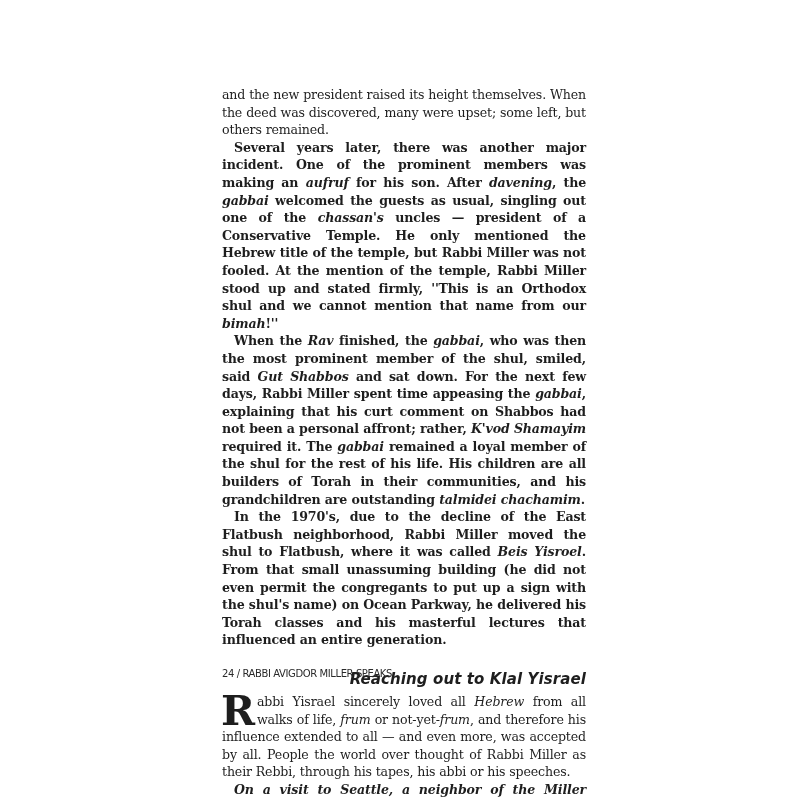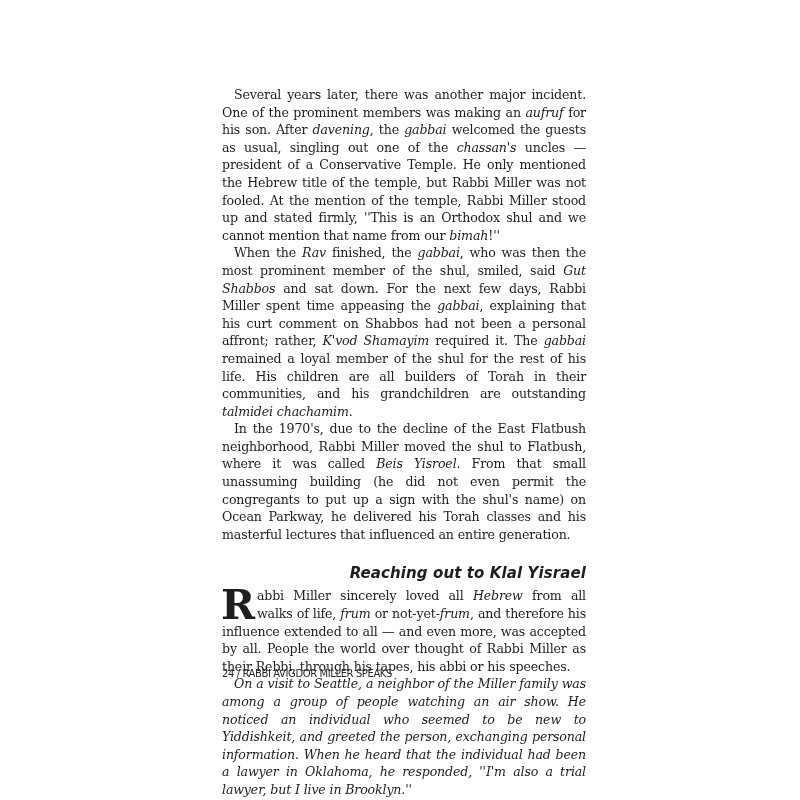--- a/index.html
+++ b/index.html
@@ -23,21 +23,21 @@
   }
   .para {
     margin: 0;
     font-size: 12.6px;
     line-height: 17.6px;
     text-align: justify;
     hyphens: auto;
     letter-spacing: -0.15px;
     word-spacing: 0px;
   }
-  .para.indent { text-indent: 12px; }
+  .para.indent { text-indent: 12px; font-weight: bold; }
   .para.italic { font-style: italic; }
   .section-heading {
     margin: 20px 0 4px 0;
     text-align: right;
     font-family: "DejaVu Sans", "Liberation Sans", sans-serif;
     font-weight: bold;
     font-style: italic;
     font-size: 15px;
     letter-spacing: 0.1px;
     line-height: 20px;
@@ -60,28 +60,29 @@
     font-size: 10px;
     letter-spacing: -0.4px;
     color: #2a2a2a;
   }
 </style>
 </head>
 <body>
 
 <div class="page">
   <div id="before">
+      <p class="para"><span>and the new president raised its height themselves. When the deed was discovered, many were upset; some left, but others remained.</span></p>
       <p class="para indent"><span>Several years later, there was another major incident. One of the prominent members was making an </span><em>aufruf</em><span> for his son. After </span><em>davening</em><span>, the </span><em>gabbai</em><span> welcomed the guests as usual, singling out one of the </span><em>chassan's</em><span> uncles — president of a Conservative Temple. He only mentioned the Hebrew title of the temple, but Rabbi Miller was not fooled. At the mention of the temple, Rabbi Miller stood up and stated firmly, ''This is an Orthodox shul and we cannot mention that name from our </span><em>bimah</em><span>!''</span></p>
       <p class="para indent"><span>When the </span><em>Rav</em><span> finished, the </span><em>gabbai</em><span>, who was then the most prominent member of the shul, smiled, said </span><em>Gut Shabbos</em><span> and sat down. For the next few days, Rabbi Miller spent time appeasing the </span><em>gabbai</em><span>, explaining that his curt comment on Shabbos had not been a personal affront; rather, </span><em>K'vod Shamayim</em><span> required it. The </span><em>gabbai</em><span> remained a loyal member of the shul for the rest of his life. His children are all builders of Torah in their communities, and his grandchildren are outstanding </span><em>talmidei chachamim</em><span>.</span></p>
       <p class="para indent"><span>In the 1970's, due to the decline of the East Flatbush neighborhood, Rabbi Miller moved the shul to Flatbush, where it was called </span><em>Beis Yisroel</em><span>. From that small unassuming building (he did not even permit the congregants to put up a sign with the shul's name) on Ocean Parkway, he delivered his Torah classes and his masterful lectures that influenced an entire generation.</span></p>
     </div>
 
   <h2 class="section-heading">Reaching out to Klal Yisrael</h2>
 
   <p class="para" id="dropcap-para">
     <span class="dropcap">R</span>
-  <span>abbi Miller sincerely loved all </span><em>Hebrew</em><span> from all walks of life, </span><em>frum</em><span> or not-yet-</span><em>frum</em><span>, and therefore his influence extended to all — and even more, was accepted by all. People the world over thought of Rabbi Miller as their Rebbi, through his tapes, his abbi or his speeches.</span></p>
+  <span>abbi Yisrael sincerely loved all </span><em>Hebrew</em><span> from all walks of life, </span><em>frum</em><span> or not-yet-</span><em>frum</em><span>, and therefore his influence extended to all — and even more, was accepted by all. People the world over thought of Rabbi Miller as their Rebbi, through his tapes, his abbi or his speeches.</span></p>
 
   <p class="para indent italic">On a visit to Seattle, a neighbor of the Miller family was among a group of people watching an air show. He noticed an individual who seemed to be new to Yiddishkeit, and greeted the person, exchanging personal information. When he heard that the individual had been a lawyer in Oklahoma, he responded, ''I'm also a trial lawyer, but I live in Brooklyn.''</p>
 
 </div>
 
 <div class="footer">24 / RABBI AVIGDOR MILLER SPEAKS</div>
 
 </body></html>

